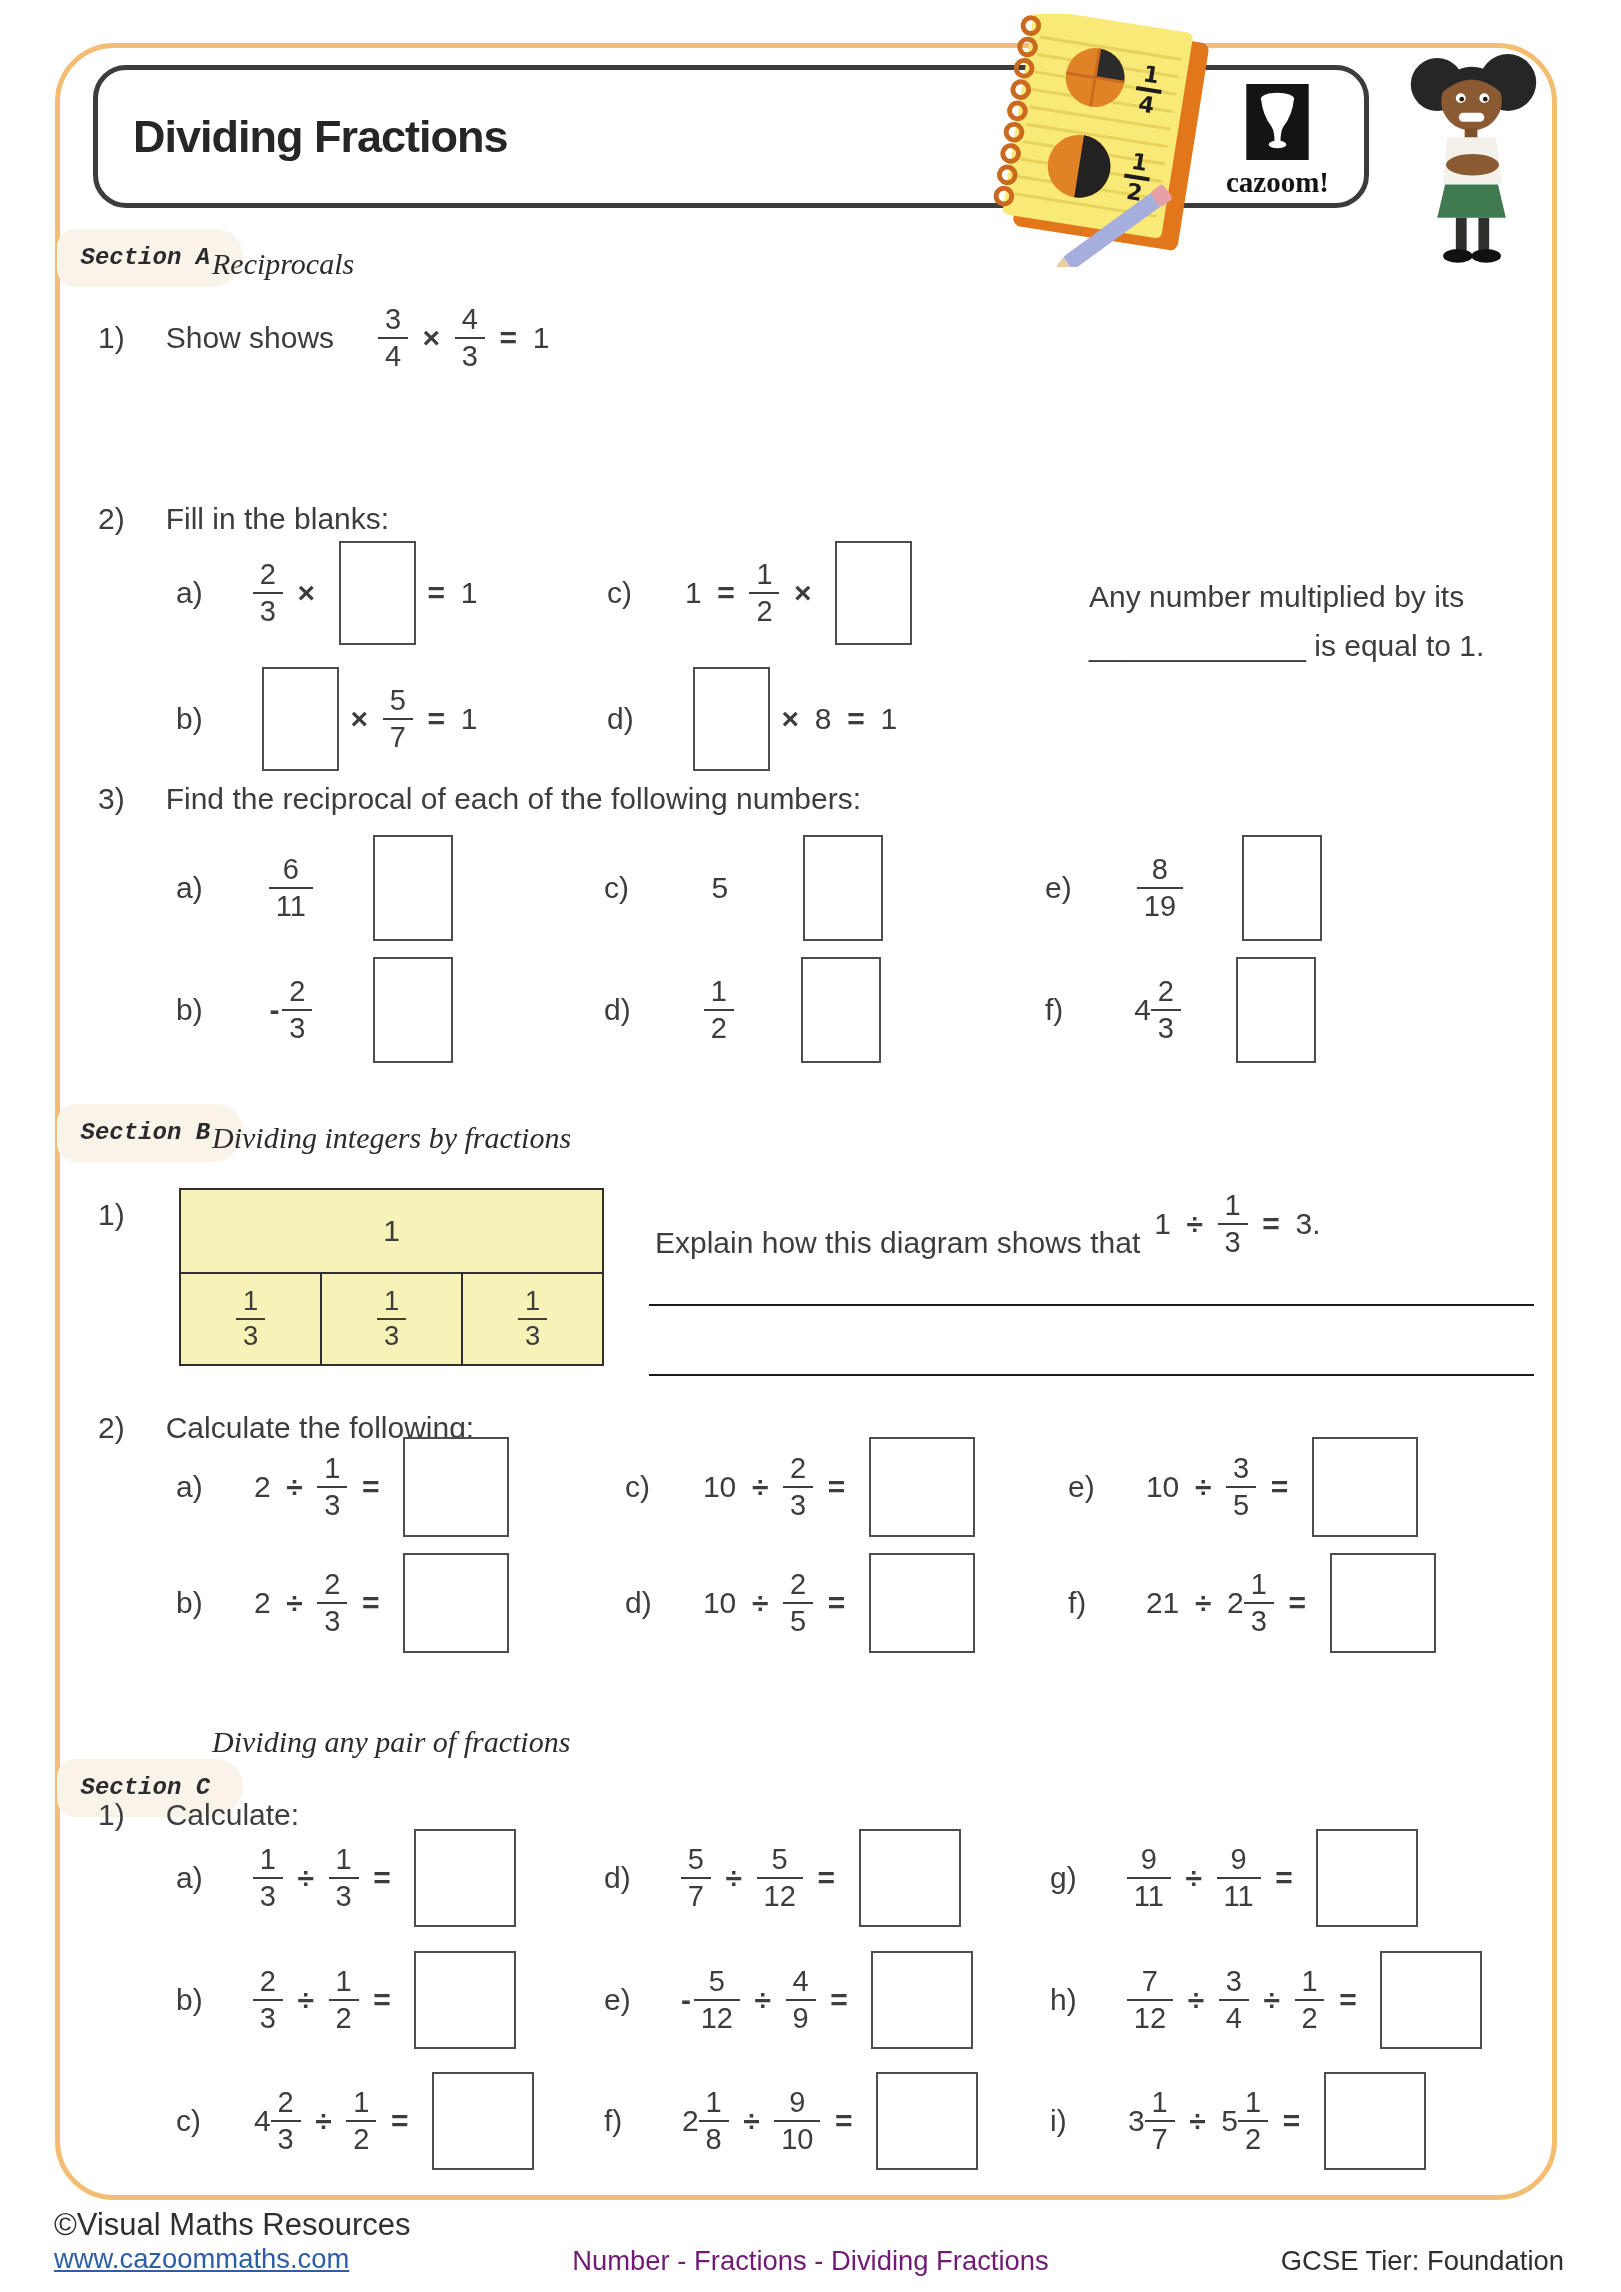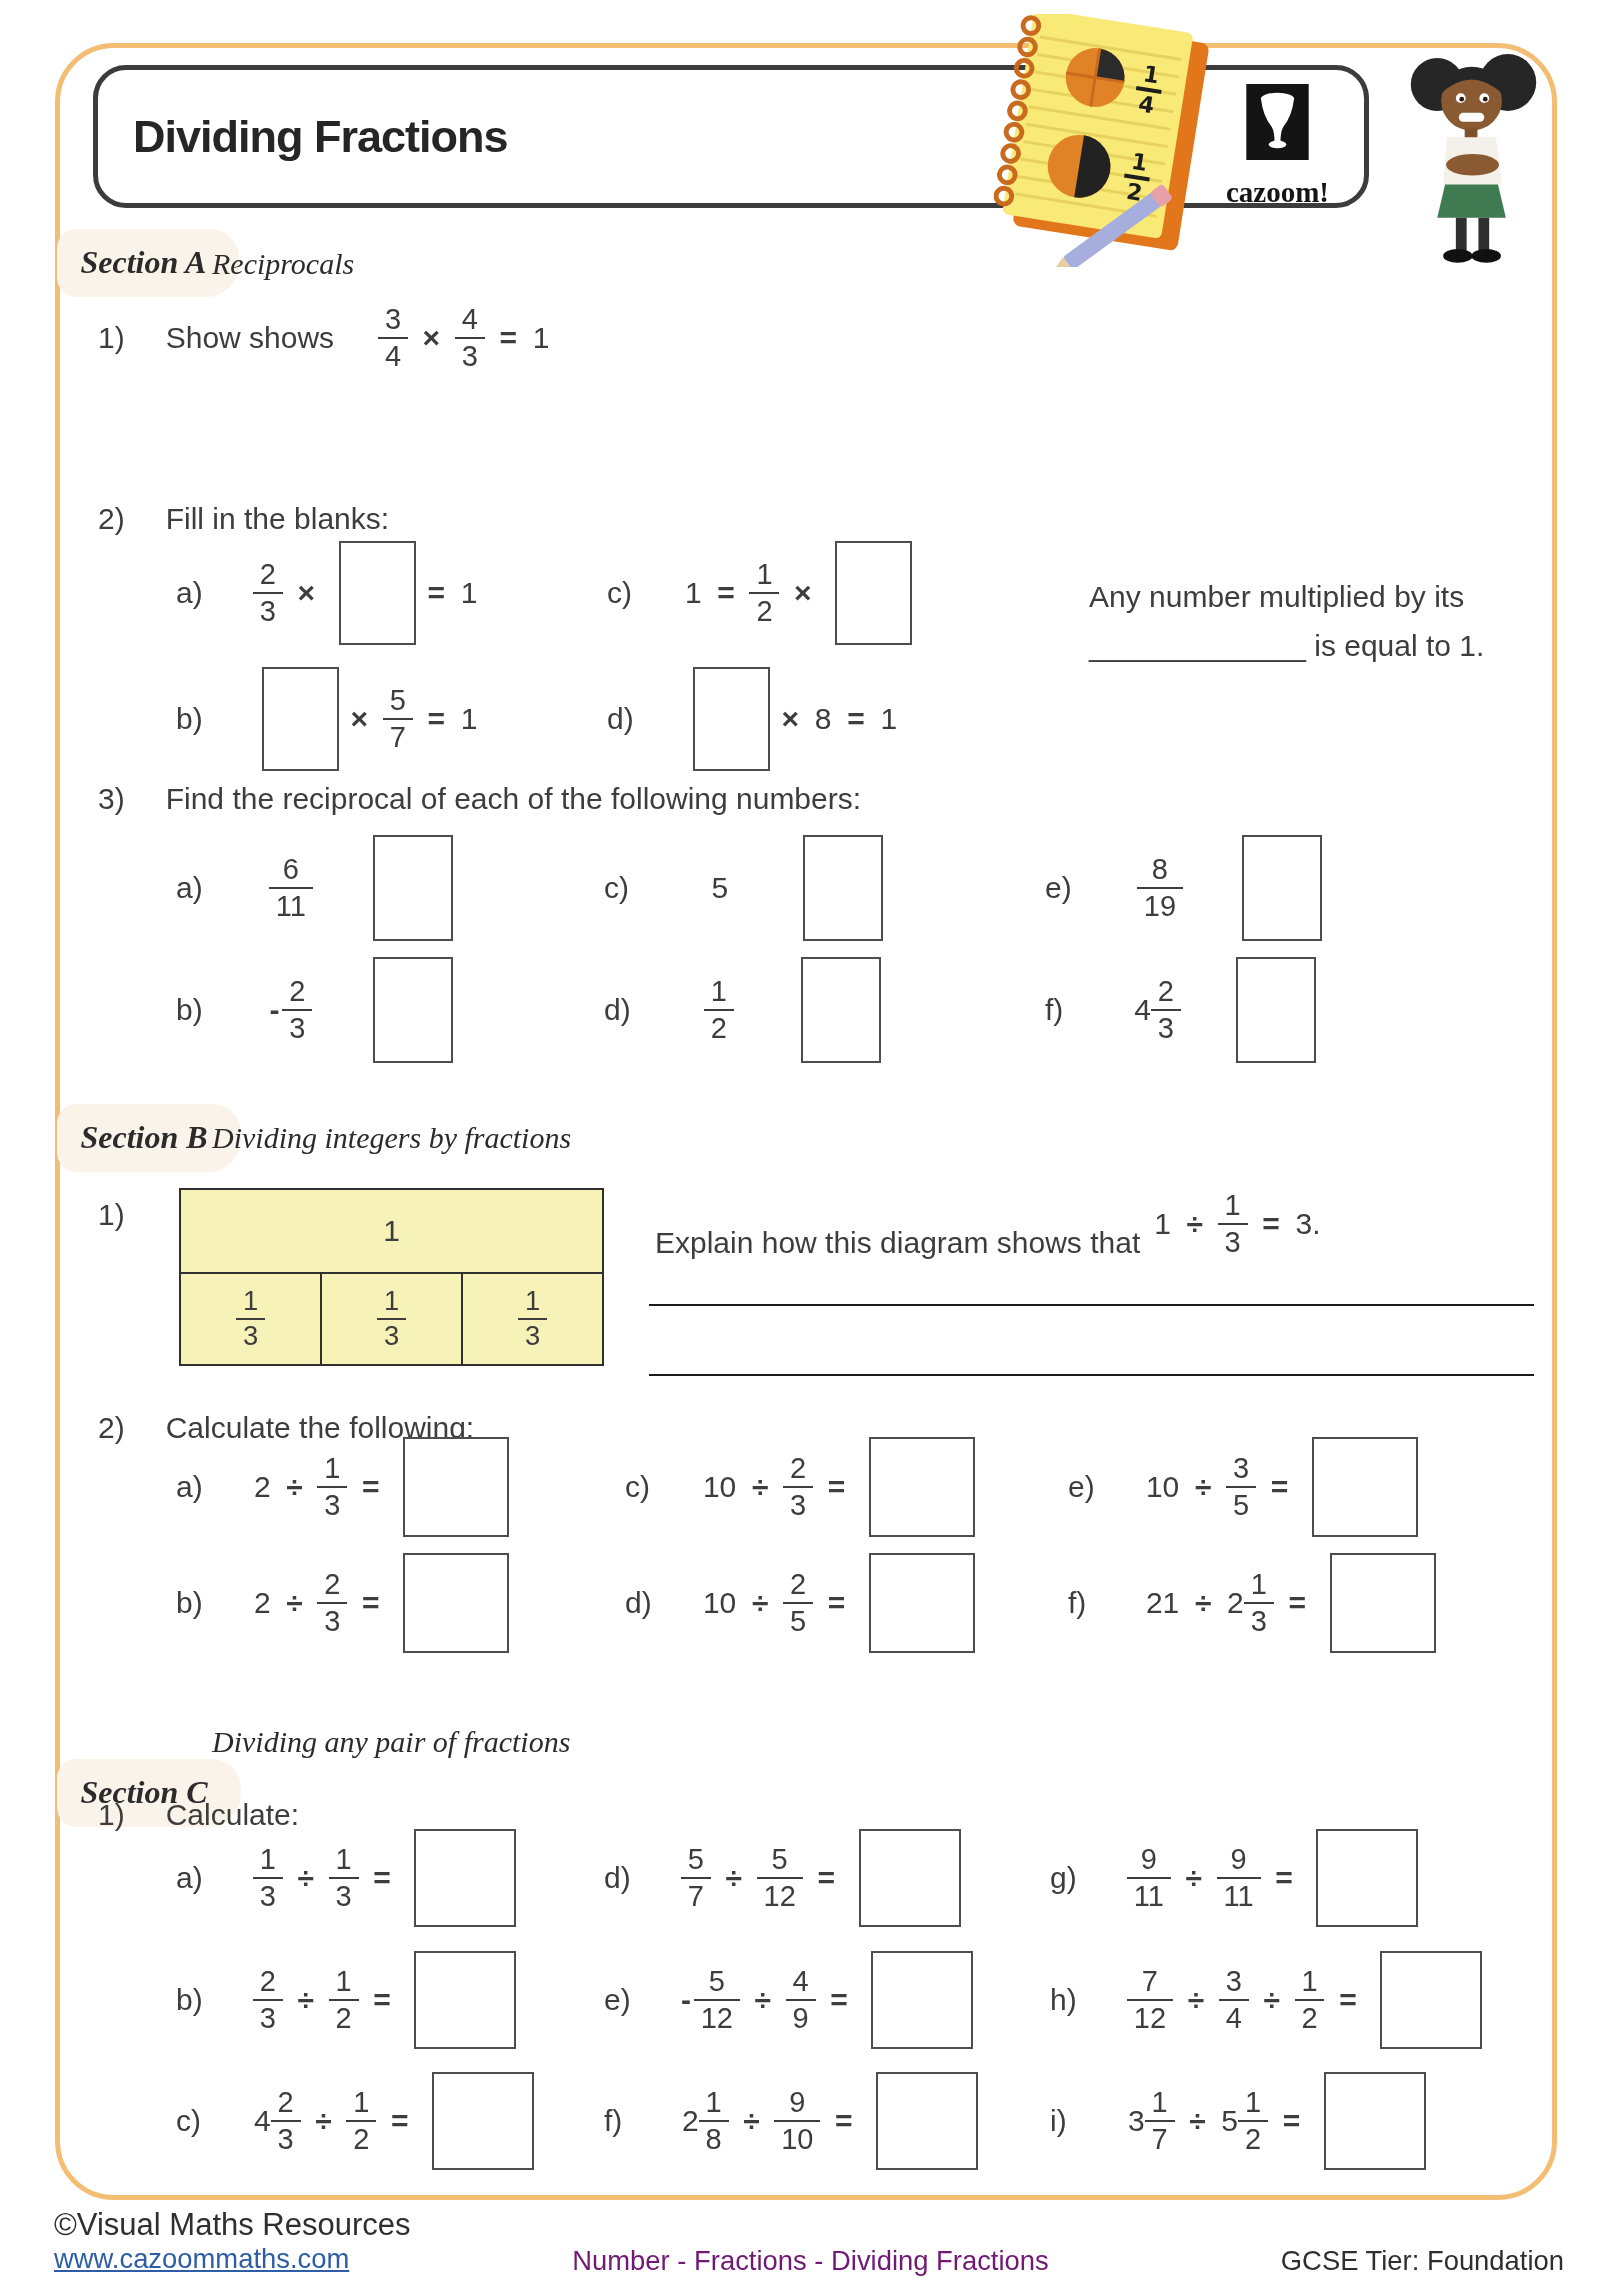--- a/index.html
+++ b/index.html
@@ -8,27 +8,27 @@
 
   .page-border{position:absolute;left:55px;top:43px;width:1492px;height:2147px;
     border:5.9px solid #f3bd74;border-radius:59px;}
 
   
   .header-card{position:absolute;left:93px;top:65px;width:1266px;height:133px;background:#fff;
     border:5.9px solid #3c3c3c;border-radius:33px;display:flex;align-items:center;z-index:2;}
   .title{font-size:45px;font-weight:bold;color:#262626;margin-left:35px;letter-spacing:-1px;}
   .notebook{position:absolute;left:965px;top:13.7px;z-index:3;}
   .logo{position:absolute;left:1213px;top:84px;width:129px;z-index:4;text-align:center;}
-  .logo-text{font-family:"Liberation Serif",serif;font-weight:bold;font-size:29px;color:#141414;margin-top:12px;}
+  .logo-text{font-family:"Liberation Serif",serif;font-weight:bold;font-size:29px;color:#141414;margin-top:2px;}
   .girl{position:absolute;left:1400px;top:45px;z-index:3;}
 
   
   .section-chip{position:absolute;left:57px;background:#faf3ea;border-radius:19.6px 29px 33px 19.6px;
-    padding:14.7px 33px 16.7px 23.5px;font-family:Liberation Serif, serif;font-style:italic;
-    font-weight:bold;font-size:32px;color:#2b2b2b;}
+    padding:14.7px 33px 16.7px 23.5px;font-family:Liberation Mono, monospace;font-style:italic;
+    font-weight:bold;font-size:24px;color:#2b2b2b;}
   .section-sub{position:absolute;left:212px;font-family:"Liberation Serif",serif;font-style:italic;
     font-size:30px;color:#2b2b2b;}
 
   .q-head{position:absolute;display:flex;align-items:center;gap:41px;font-size:30px;color:#3d3d3d;}
   .q-num{flex:none;}
 
   
   .expr{display:inline-flex;align-items:center;}
   .t-num,.t-op{font-size:30px;}
   .t-num{margin:0 3.9px;}

